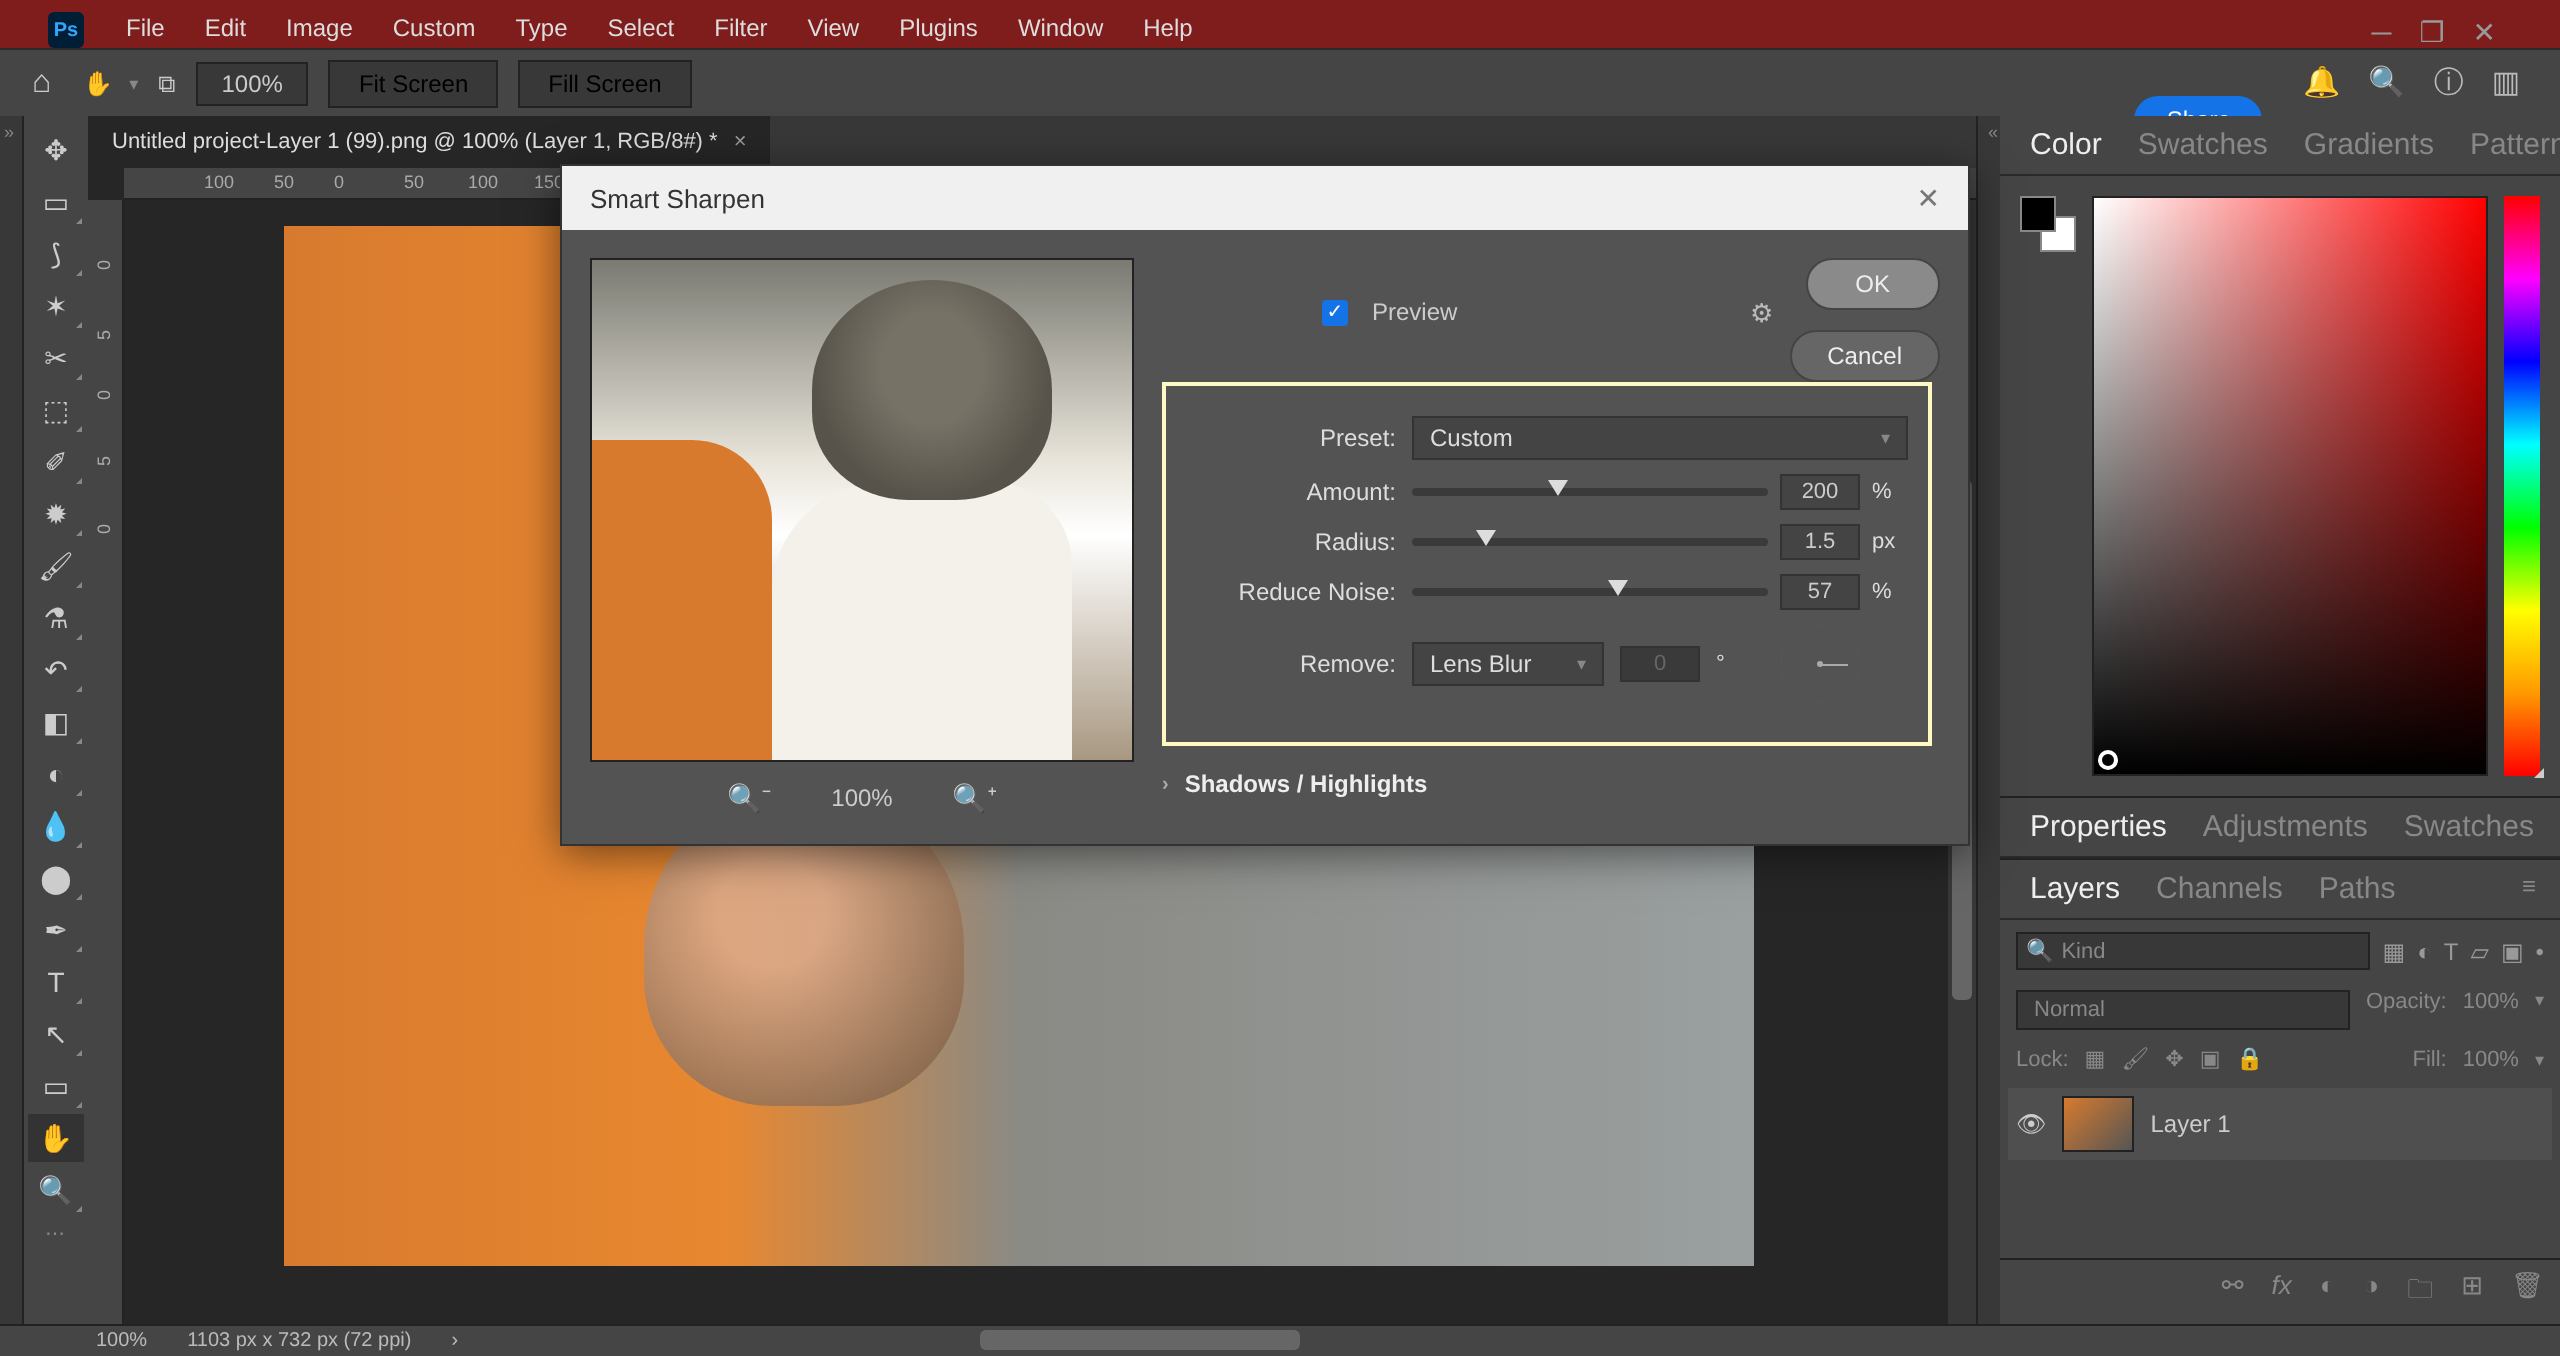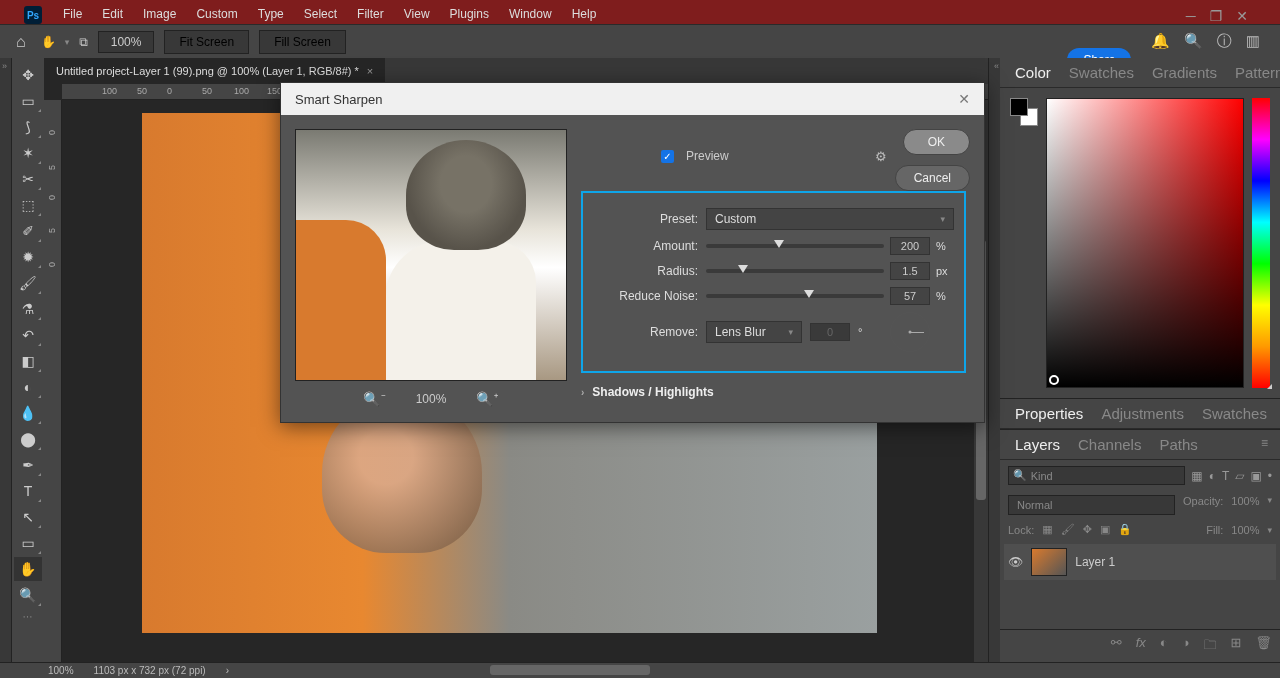--- a/index.html
+++ b/index.html
@@ -91,21 +91,21 @@
 .preview-zoom .zicon { font-size: 14px; }
 
 .controls-col { flex: 1; }
 .controls-top { display: flex; align-items: center; gap: 12px; padding: 4px 0 12px 80px;}
 .chk { width: 13px; height: 13px; background: #1473e6; border-radius: 2px; display:inline-flex; align-items:center; justify-content:center; color:#fff; font-size:10px;}
 .gear { margin-left: auto; color: #bbb; font-size: 13px;}
 .ok-btn { background: #666; border: 1px solid #444; border-radius: 14px; padding: 5px 24px; color: #eee; font-size: 12px; }
 .ok-btn.primary { background: #8a8a8a; }
 .cancel-btn { background: #666; border: 1px solid #444; border-radius: 14px; padding: 5px 18px; color: #eee; font-size: 12px; }
 
-.highlight-box { border: 2px solid #0ea5e9; padding: 8px 10px 12px 10px; margin-right: 4px;}
+.highlight-box { border: 2px solid #fef9c3; padding: 8px 10px 12px 10px; margin-right: 4px;}
 .control-row { display: flex; align-items: center; gap: 8px; margin: 7px 0; }
 .control-row .lbl { width: 105px; text-align: right; font-size: 12px; color: #ddd;}
 .control-row .sel { flex: 1; background: #444; border: 1px solid #333; padding: 3px 8px; font-size: 12px; color: #ddd; display:flex; align-items:center;}
 .control-row .sel .arr { margin-left: auto; font-size: 9px; color: #888;}
 .control-row .slider { flex: 1; height: 4px; background: #3a3a3a; position: relative; border-radius: 2px;}
 .control-row .slider .handle { position: absolute; top: -4px; width: 0; height: 0; border-left: 5px solid transparent; border-right: 5px solid transparent; border-top: 8px solid #ddd;}
 .control-row .val { width: 40px; background: #444; border: 1px solid #333; padding: 2px 5px; text-align: center; font-size: 11px;}
 .control-row .unit { width: 18px; font-size: 11px; color: #ddd;}
 .slider-wrap { display:flex; flex-direction:column; flex:1; gap:0;}
 .angle-dial { width: 40px; height: 40px; border: 1px solid #555; border-radius: 50%; position: relative; margin-left: 6px;}

